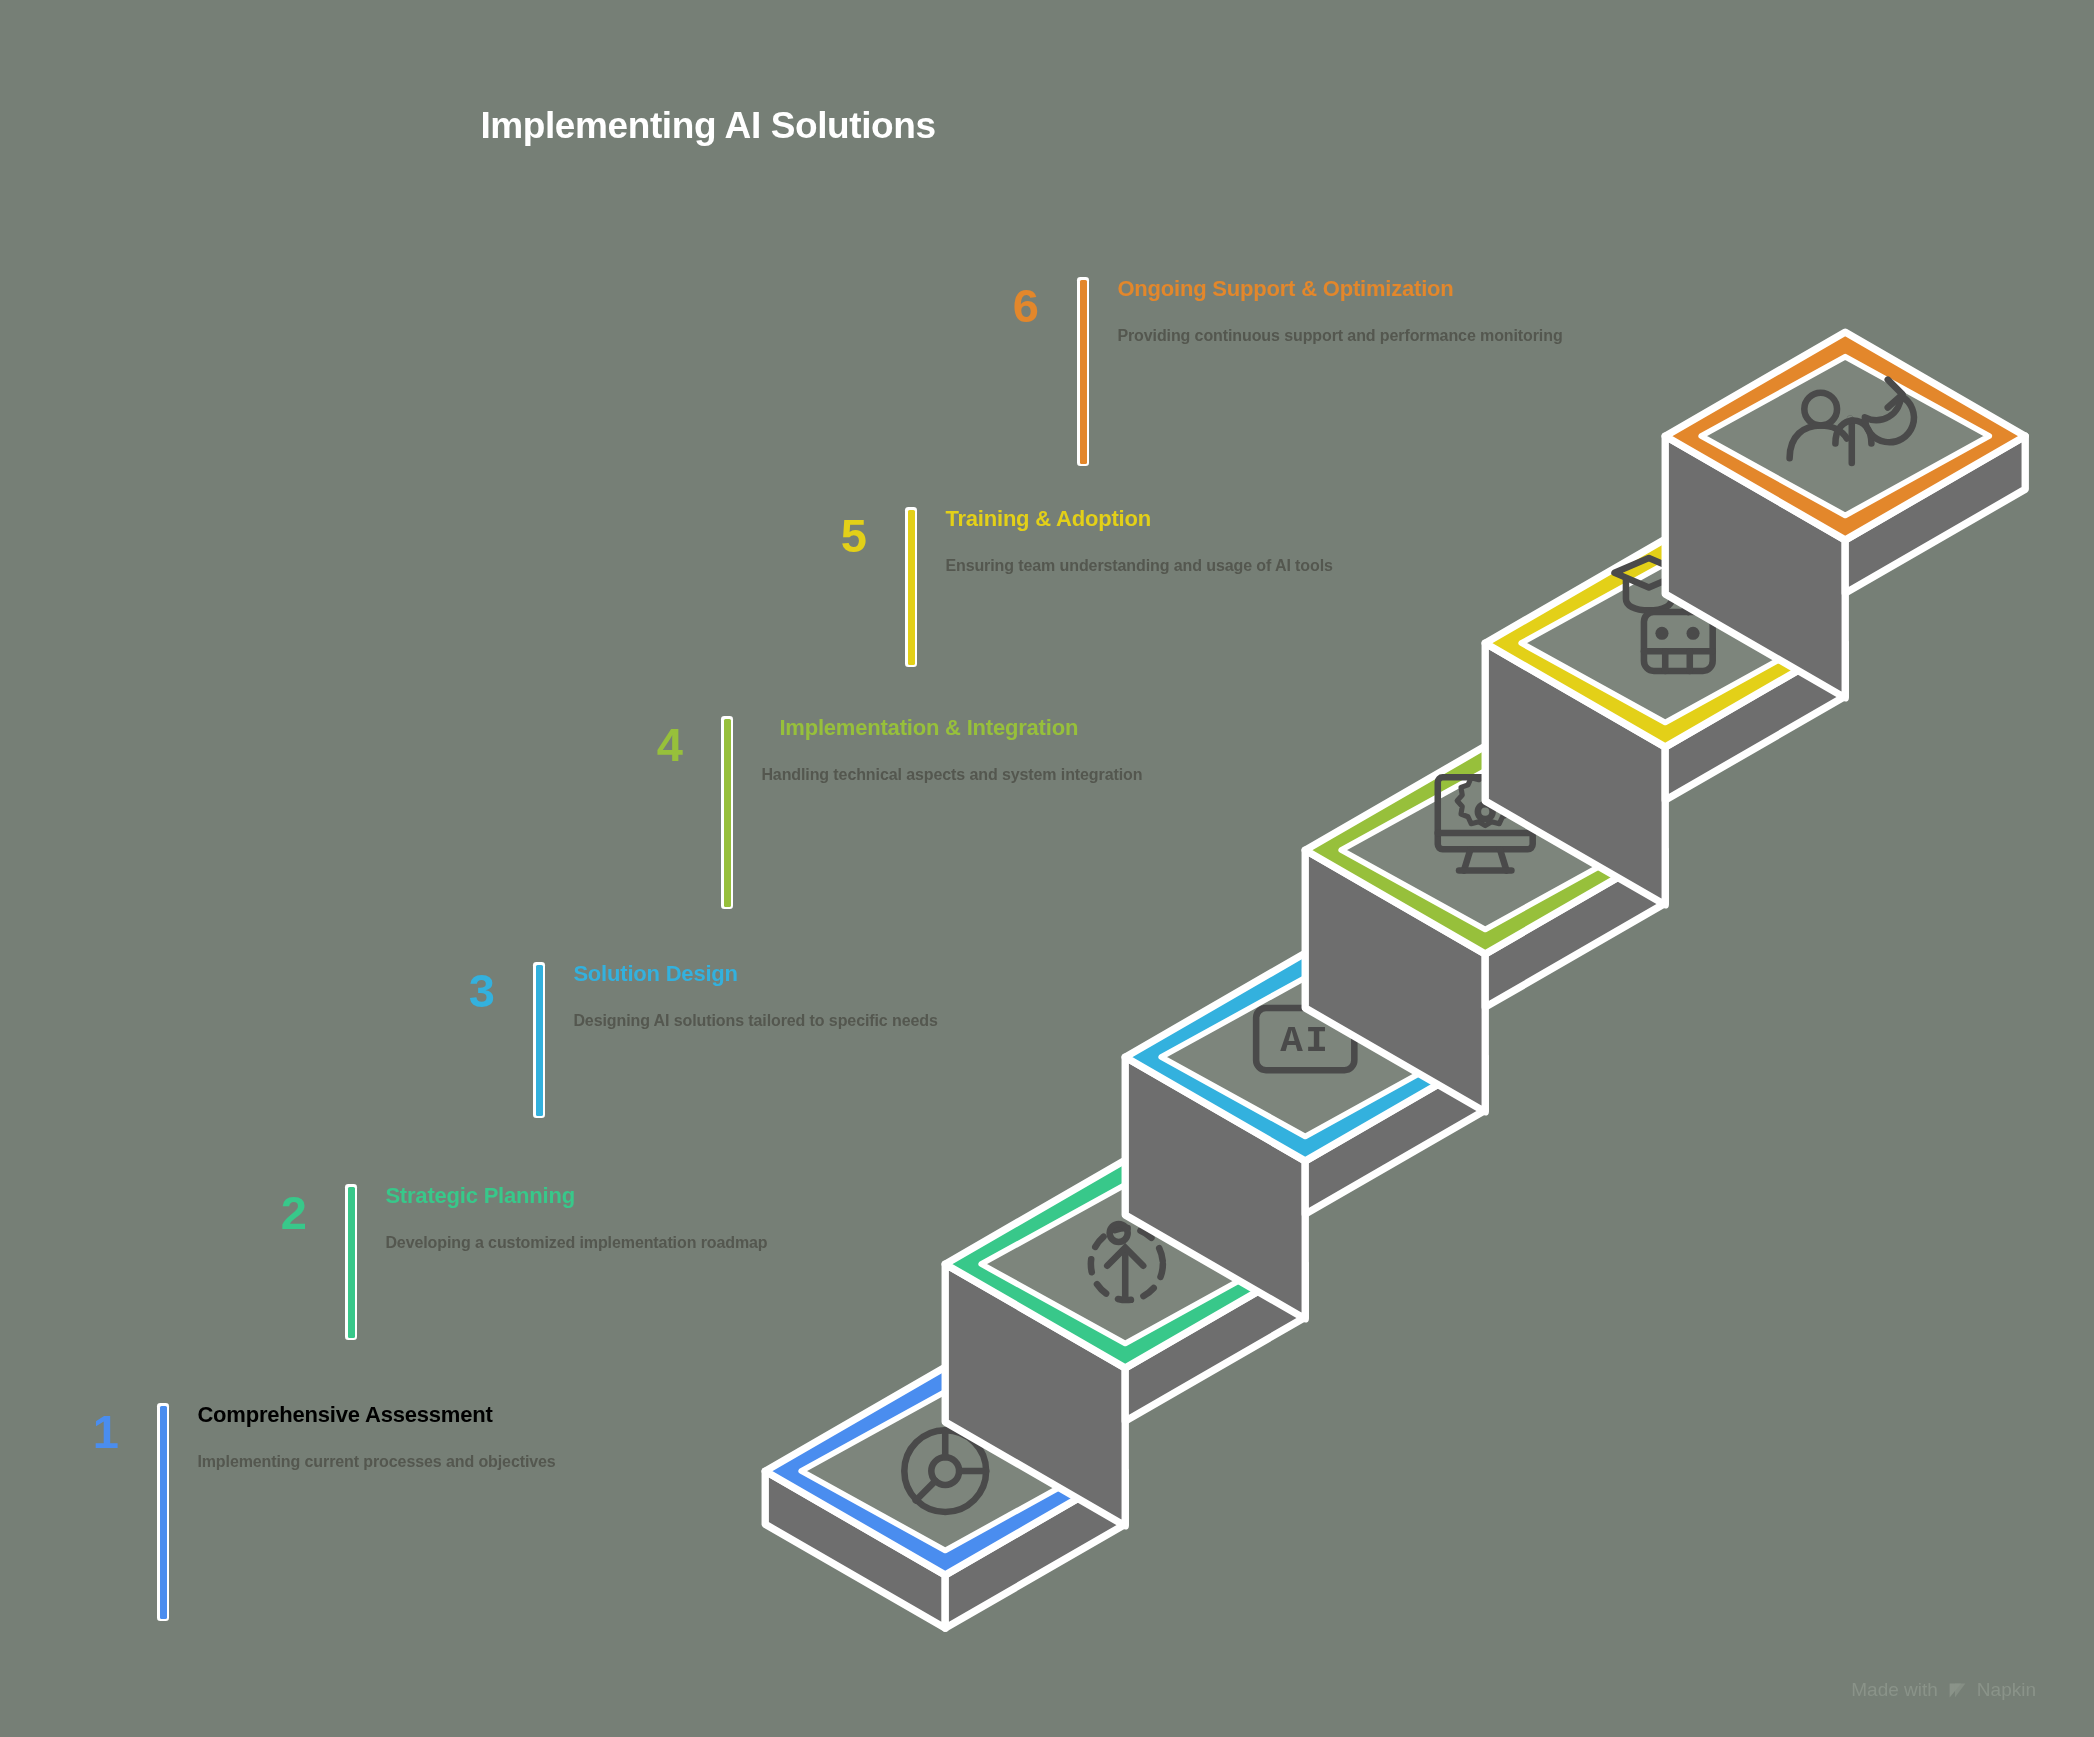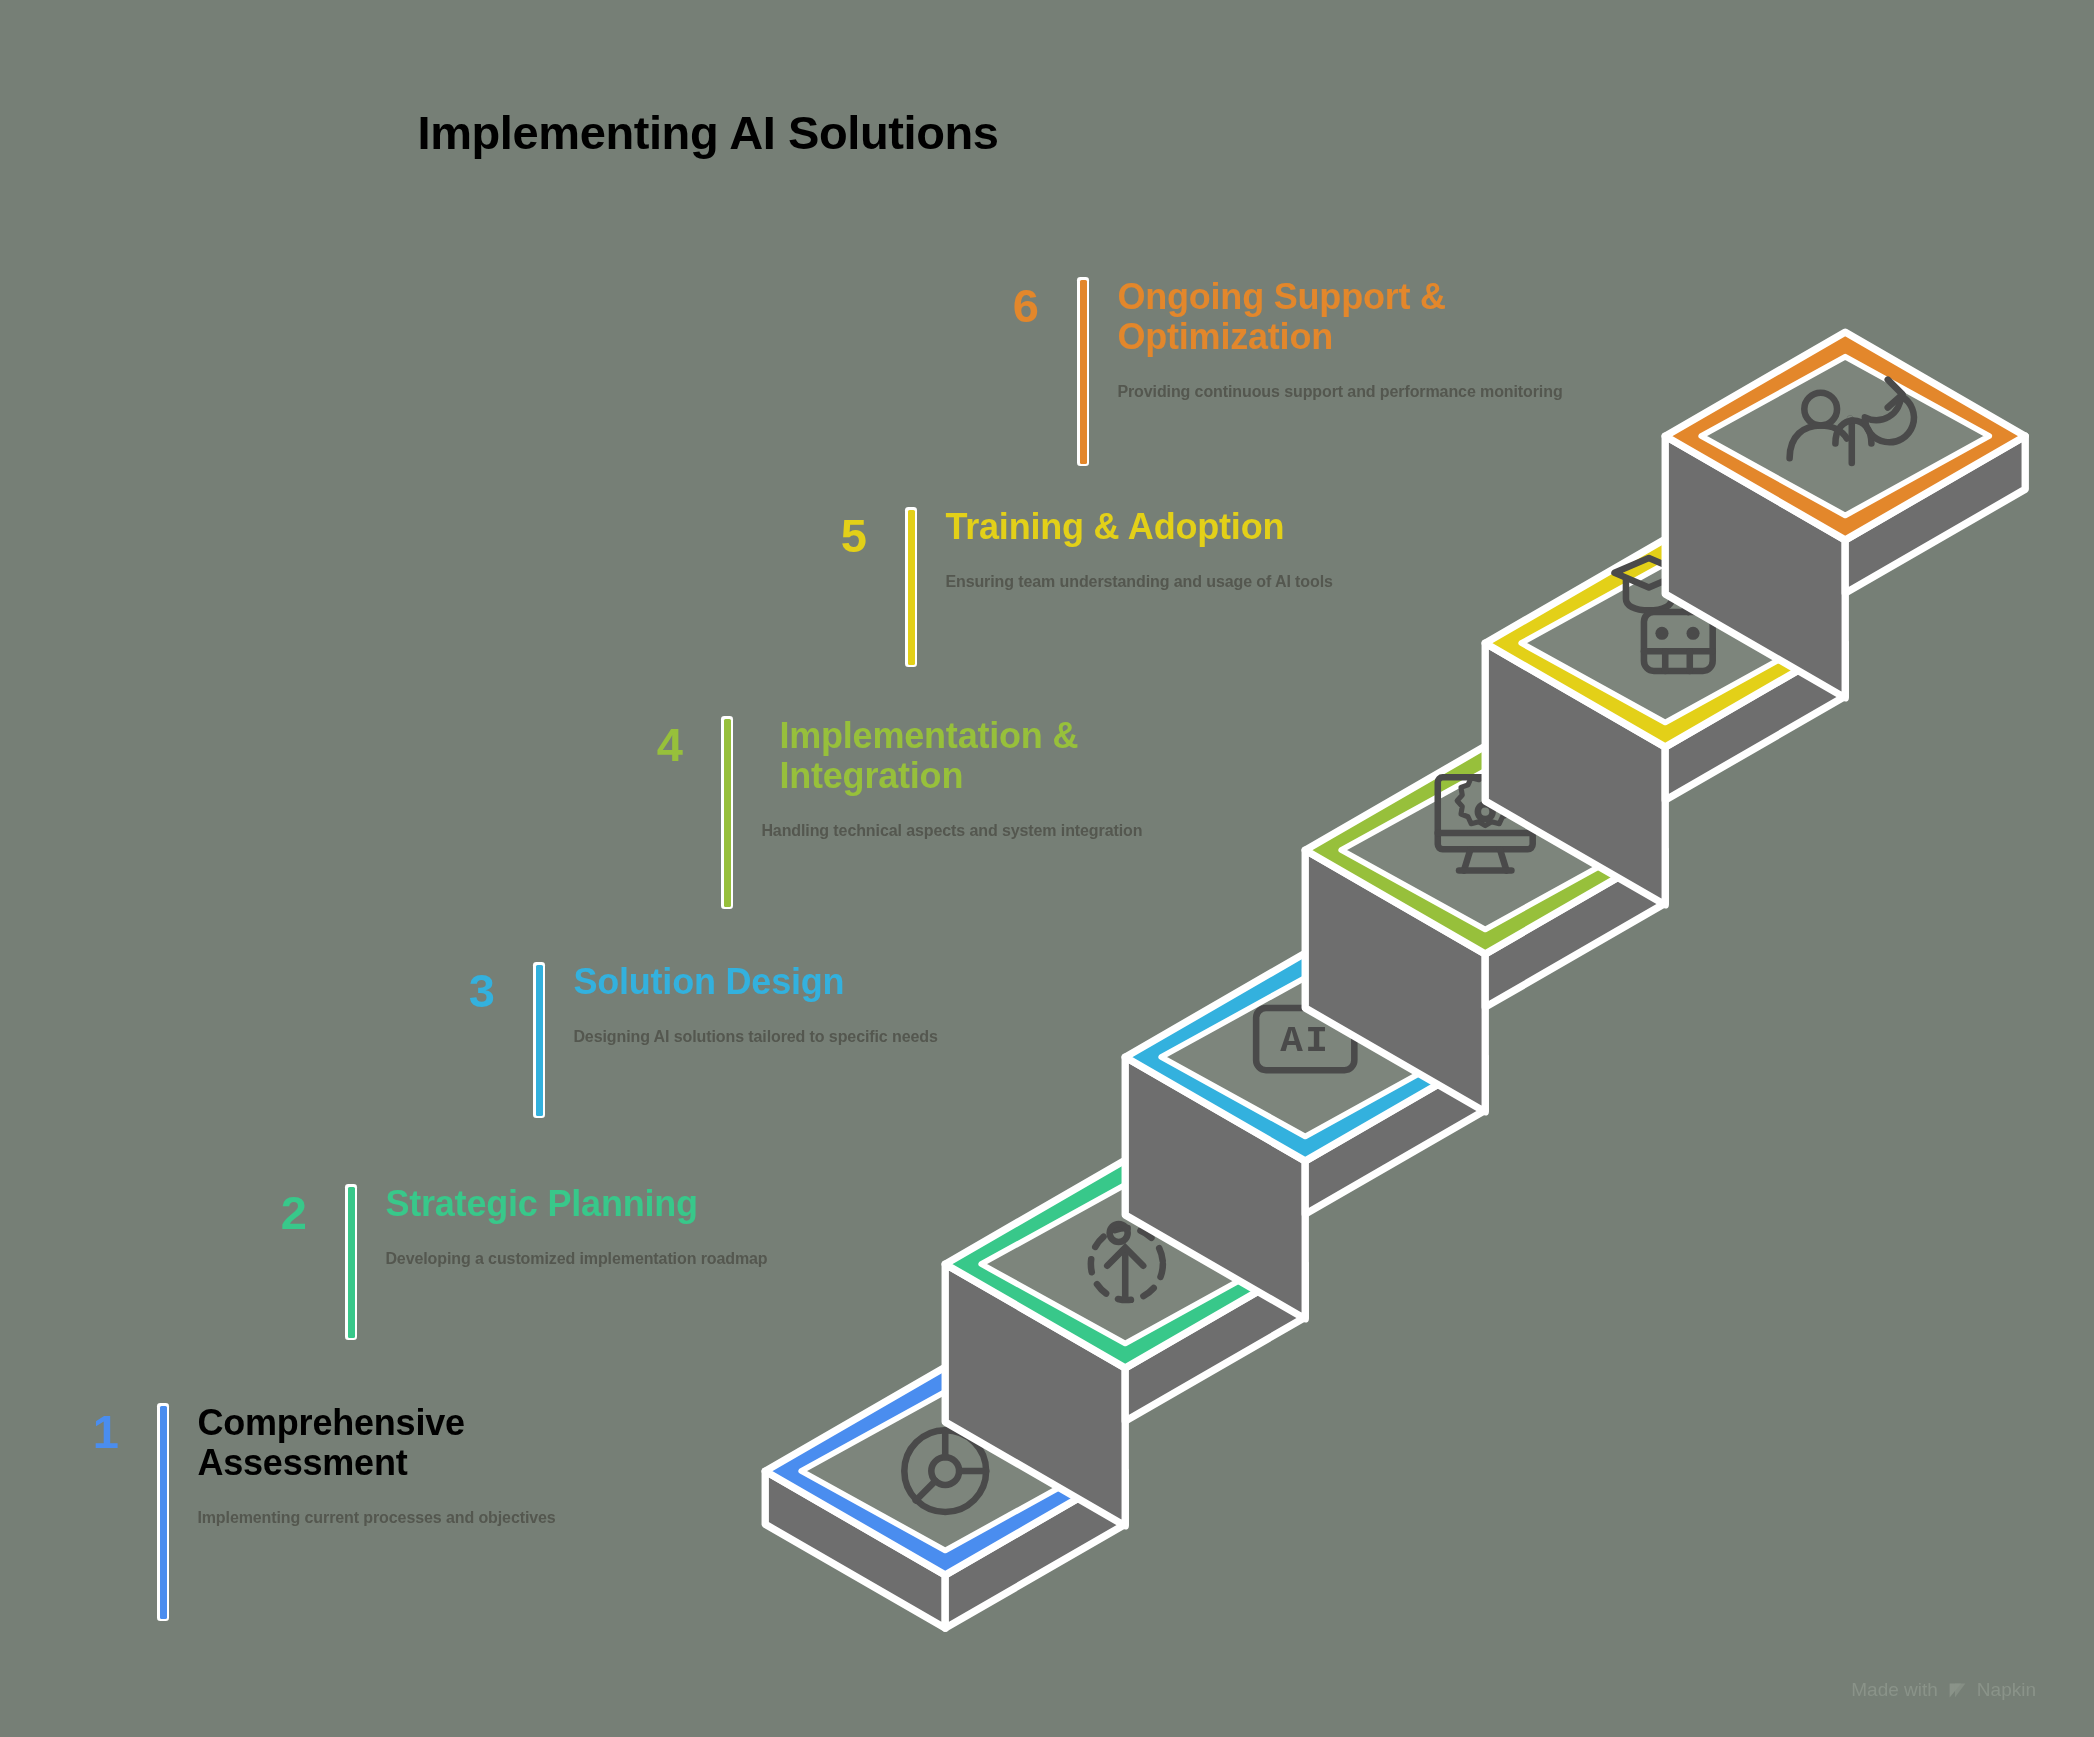--- a/index.html
+++ b/index.html
@@ -24,24 +24,24 @@
     background: #767f76;
   }
 
   
   #page-title {
     position: absolute;
     left: 0;
     top: 105px;
     width: 1416px;
     text-align: center;
-    font-size: 47px;
+    font-size: 37px;
     font-weight: bold;
     letter-spacing: -0.4px;
-    color: #000000;
+    color: #ffffff;
     font-family: "Liberation Sans", sans-serif;
   }
 
   
   #iso-svg {
     position: absolute;
     left: 0; top: 0;
     width: 2095px;
     height: 1737px;
     pointer-events: none;
@@ -72,21 +72,21 @@
   }
   .bar {
     width: 7.4px;
     border-radius: 1.6px;
   }
   .step-body {
     margin-left: 28px;
     flex: 1 1 auto;
   }
   .step-title {
-    font-size: 36px;
+    font-size: 22px;
     font-weight: bold;
     line-height: 1.12;
     margin: 0 0 0 0;
     letter-spacing: -0.2px;
   }
   .step-desc {
     font-size: 16px;
     font-weight: bold;
     line-height: 1.25;
     color: #54574f;

